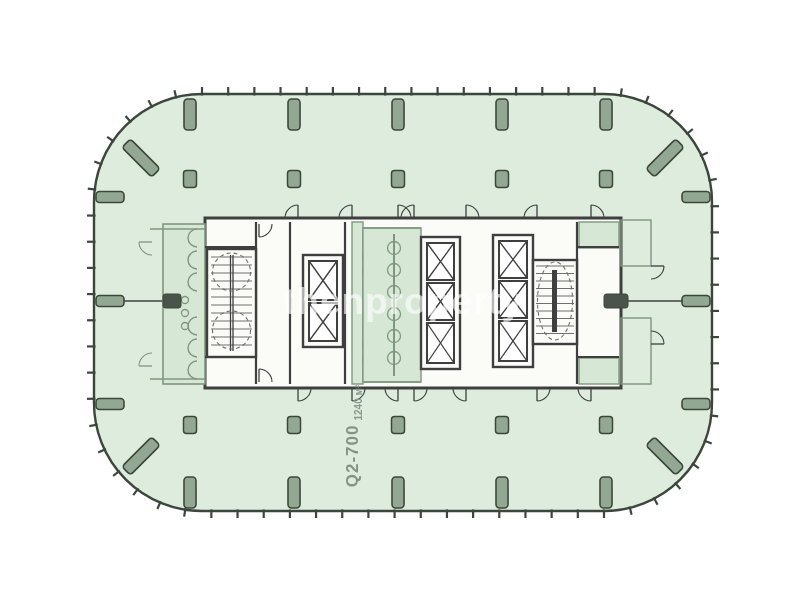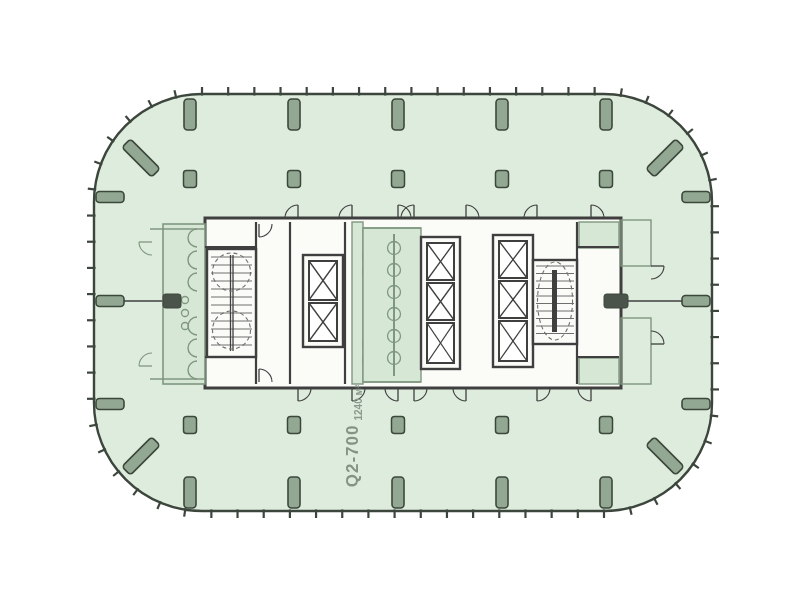--- a/index.html
+++ b/index.html
@@ -292,17 +292,18 @@
         <line x1="152" y1="242" x2="139" y2="242" stroke="#7f977f" stroke-width="1.3"></line>
         <path d="M139 242 A13 13 0 0 0 152 255" fill="none" stroke="#7f977f" stroke-width="1.1"></path>
         <line x1="152" y1="366" x2="139" y2="366" stroke="#7f977f" stroke-width="1.3"></line>
         <path d="M139 366 A13 13 0 0 1 152 353" fill="none" stroke="#7f977f" stroke-width="1.1"></path>
       </g>
       <g>
         <rect x="163" y="294" width="18" height="14" rx="2.5" fill="#4a544a" stroke="#3c473c" stroke-width="1"></rect>
         <rect x="604" y="294" width="24" height="14" rx="2.5" fill="#4a544a" stroke="#3c473c" stroke-width="1"></rect>
       </g>
     </svg>
+  <div class="watermark">thenproperty</div>
   <div class="unit-label">
     <div class="unit-id">Q2-700</div>
     <div class="unit-area">1240 м²</div>
   </div>
 </div>
 
 </body></html>

